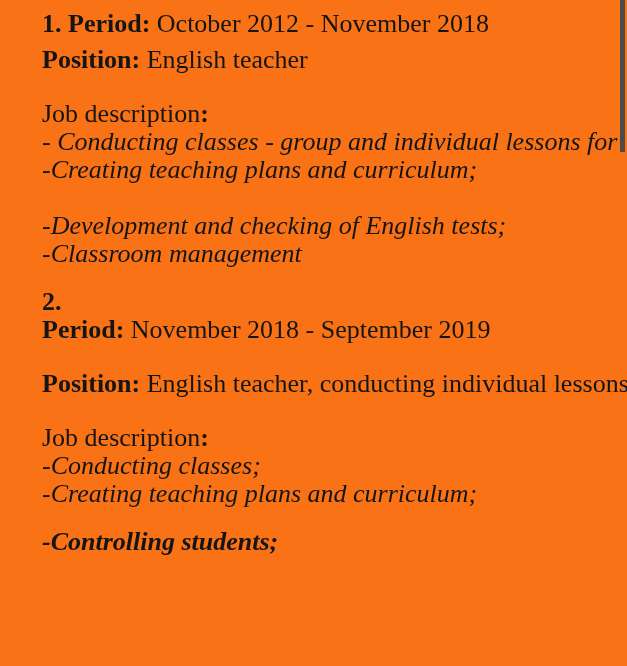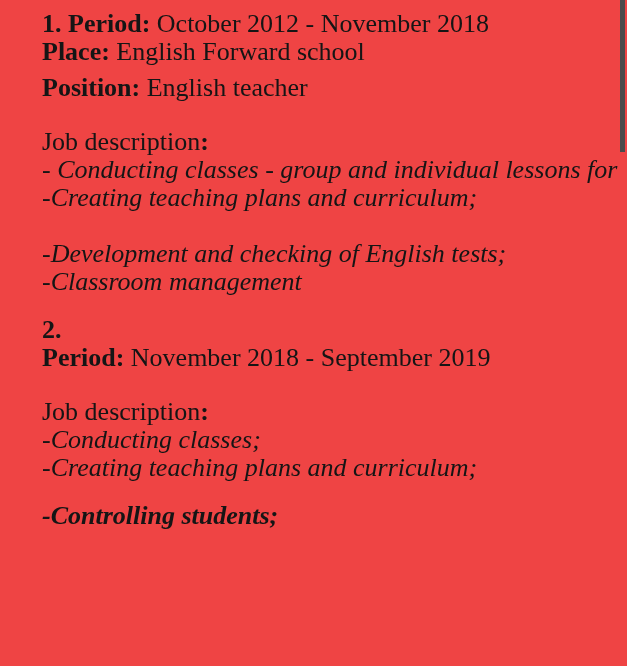--- a/index.html
+++ b/index.html
@@ -4,21 +4,21 @@
 <style>
   html, body {
     margin: 0;
     padding: 0;
     background: #ffffff;
   }
   .page {
     position: relative;
     width: 627px;
     height: 666px;
-    background: #ef4444;
+    background: #f97316;
     overflow: hidden;
     font-family: "Liberation Serif", "DejaVu Serif", serif;
   }
   .content {
     position: absolute;
     left: 42px;
     top: 10px;
     width: 585px;
     font-size: 26px;
     line-height: 28px;
@@ -45,29 +45,29 @@
     width: 5px;
     background: #4b4b4b;
   }
 </style>
 </head>
 <body>
 
 <div class="page">
   <div class="content" id="doc-lines" style="color: rgb(21, 21, 21);">
       <div class="line"><span class="seg-b">1. Period:</span><span class="seg-r"> October 2012 - November 2018</span></div>
-      <div class="line"><span class="seg-b">Place:</span><span class="seg-r"> English Forward school</span></div>
       <div class="line" style="margin-top: 8px;"><span class="seg-b">Position:</span><span class="seg-r"> English teacher</span></div>
       <div class="line" style="margin-top: 26px;"><span class="seg-r">Job description</span><span class="seg-b">:</span></div>
       <div class="line"><span class="seg-i">- Conducting classes - group and individual lessons for</span></div>
       <div class="line"><span class="seg-i">-Creating teaching plans and curriculum;</span></div>
       <div class="line" style="margin-top: 28px;"><span class="seg-i">-Development and checking of English tests;</span></div>
       <div class="line" style=""><span class="seg-i">-Classroom management</span></div>
       <div class="line" style="margin-top: 20px;"><span class="seg-b">2.</span></div>
       <div class="line"><span class="seg-b">Period:</span><span class="seg-r"> November 2018 - September 2019</span></div>
+      <div class="line" style="margin-top: 26px;"><span class="seg-b">Position:</span><span class="seg-r"> English teacher, conducting individual lessons</span></div>
       <div class="line" style="margin-top: 26px;"><span class="seg-r">Job description</span><span class="seg-b">:</span></div>
       <div class="line"><span class="seg-i">-Conducting classes;</span></div>
       <div class="line"><span class="seg-i">-Creating teaching plans and curriculum;</span></div>
       <div class="line" style="margin-top: 20px; font-weight: bold;"><span class="seg-i">-Controlling students;</span></div>
     </div>
   <div class="scrollbar-track">
     <div class="scrollbar-thumb" id="scroll-thumb" style="top: 0px; height: 152px; background: rgb(75, 75, 75);"></div>
   </div>
 </div>
 

